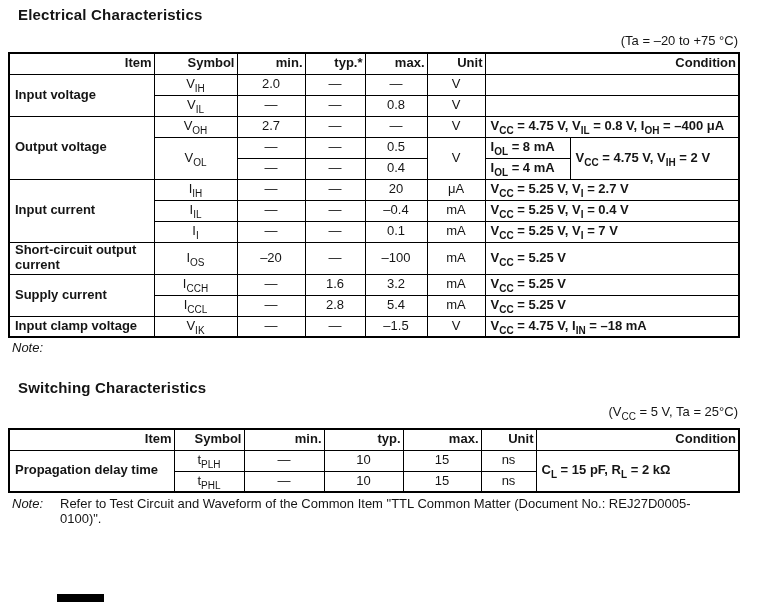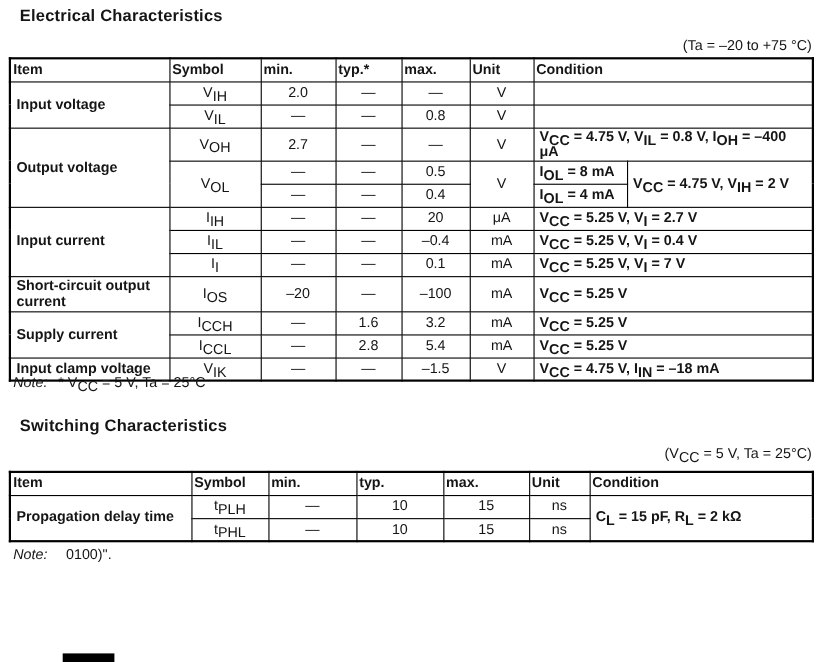--- a/index.html
+++ b/index.html
@@ -4,26 +4,26 @@
 <style>
   html,body{margin:0;padding:0;}
   body{
     width:763px;height:602px;position:relative;background:#ffffff;
     font-family:"Liberation Sans","DejaVu Sans",sans-serif;color:#151515;
   }
   .section-title{position:absolute;left:18px;font-size:15px;font-weight:bold;letter-spacing:.2px;}
   .temp-note{position:absolute;right:25px;font-size:13px;}
   table{position:absolute;left:8px;border-collapse:collapse;table-layout:fixed;border:2px solid #000;}
   td,th{border:1px solid #000;font-size:13px;padding:0 5px;vertical-align:middle;line-height:1.12;overflow:hidden;}
-  th{font-weight:bold;text-align:left;padding:0 2px;}
+  th{font-weight:bold;text-align:right;padding:0 2px;}
   td.c{text-align:center;padding:0 2px;}
   td.l{text-align:left;font-weight:bold;}
   tr{height:21px;}
   tr.tall{height:32px;}
-  sub{font-size:13px;line-height:0;}
+  sub{font-size:10px;line-height:0;}
   .note{position:absolute;left:12px;display:flex;font-size:13px;line-height:1.18;}
   .note .note-label{flex:0 0 auto;font-style:italic;}
   #note1 .note-label{width:41px;}
   #note2 .note-label{width:48px;}
   .redaction-bar{position:absolute;left:57px;top:594px;width:47px;height:8px;background:#000;}
 </style>
 </head>
 <body>
 
 <div class="section-title" style="top:6px;">Electrical Characteristics</div>
@@ -149,21 +149,20 @@
     <td class="c">—</td>
     <td class="c">–1.5</td>
     <td class="c">V</td>
     <td class="l" colspan="2">V<sub>CC</sub> = 4.75 V, I<sub>IN</sub> = –18 mA</td>
   </tr>
 </tbody>
   </table>
 
 <div id="note1" class="note" style="top:340px;">
   <span class="note-label">Note:</span>
-  <span>* V<sub>CC</sub> = 5 V, Ta = 25°C</span>
 </div>
 
 <div class="section-title" style="top:379px;">Switching Characteristics</div>
 <div class="temp-note" style="top:404px;">(V<sub>CC</sub> = 5 V, Ta = 25°C)</div>
 
 <table id="t2" style="top:428px;width:730px;">
   <colgroup>
     <col style="width:165px">
       <col style="width:70px">
       <col style="width:80px">
@@ -197,17 +196,18 @@
     <td class="c">10</td>
     <td class="c">15</td>
     <td class="c">ns</td>
   </tr>
 </tbody>
   </table>
 
 <div id="note2" class="note" style="top:496px;">
   <span class="note-label">Note:</span>
   <span>
+    <span style="display:block">Refer to Test Circuit and Waveform of the Common Item "TTL Common Matter (Document No.: REJ27D0005-</span>
     <span style="display:block">0100)".</span>
   </span>
 </div>
 
 <div class="redaction-bar"></div>
 
 </body></html>

